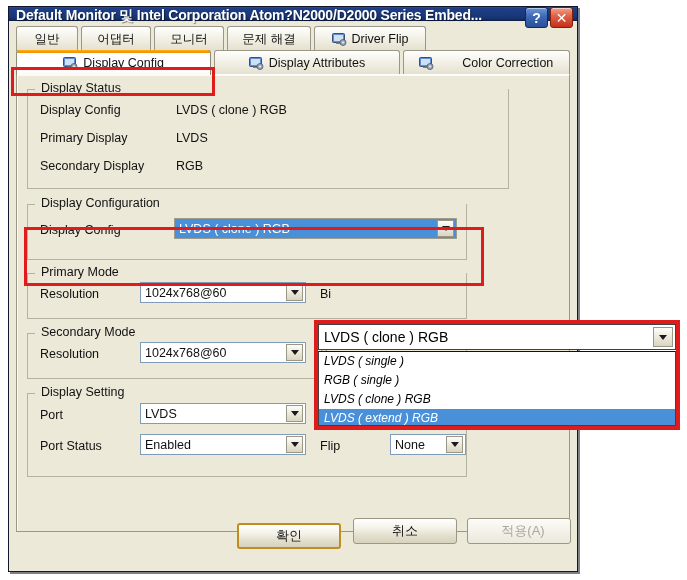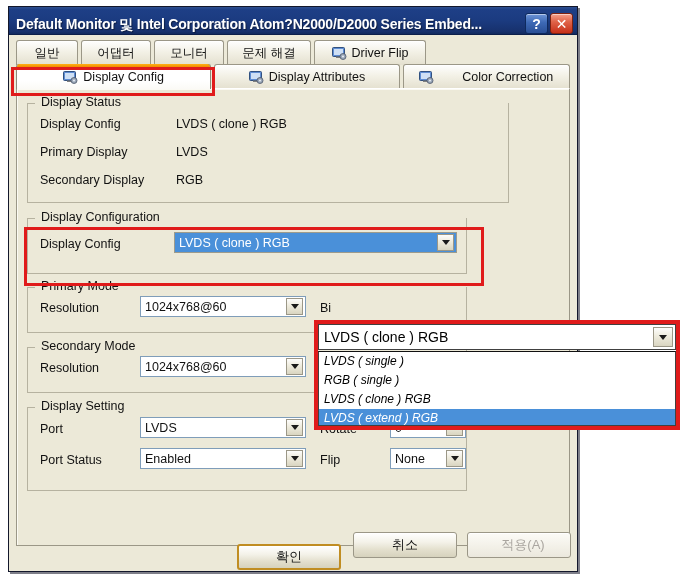--- a/index.html
+++ b/index.html
@@ -13,23 +13,23 @@
   #root { position: relative; width: 687px; height: 580px; background:#fff; }
 
   
   .window {
     position: absolute; left: 8px; top: 6px; width: 570px; height: 566px;
     background: #ece9d8;
     border: 1px solid #13172b;
     box-shadow: 2px 2px 0 rgba(20,22,40,.55);
   }
   .titlebar {
-    height: 28px;
+    height: 14px;
     background: linear-gradient(180deg,#2e4f8f 0%,#1e3f86 10%,#1b3b80 50%,#17316d 90%,#112a5e 100%);
-    display: flex; align-items: flex-end; padding: 0 4px 0 7px;
+    display: flex; align-items: flex-start; padding: 0 4px 0 7px;
     border-bottom: 1px solid #0c1f4b;
   }
   .title-text {
     color: #ffffff; font-size: 14px; font-weight: bold;
     letter-spacing: -0.2px; white-space: nowrap; overflow: hidden;
     flex: 1; text-shadow: 1px 1px 1px rgba(0,0,0,.45);
   }
   .tbtn {
     width: 23px; height: 21px; margin-left: 2px;
     border: 1px solid #0e2a5e; border-radius: 3px;
@@ -315,21 +315,21 @@
           <div class="combo" style="left:362px; top:41px; width:76px;">
             <span class="ctext">None</span>
             <span class="cbtn">
                 <i class="arrow"></i>
               </span>
           </div>
         </div>
       </div>
 
       <div class="btnrow">
-        <div class="btn default" style="left:228px; top:12px;">확인</div>
+        <div class="btn default" style="left:228px; top:5px;">확인</div>
         <div class="btn" style="left:344px; top:0;">취소</div>
         <div class="btn disabled" style="left:458px; top:0;padding-left:8px;">적용(A)</div>
       </div>
 
     </div>
   </div>
 
   <div class="annot" style="left:11px; top:67px; width:204px; height:29px;"></div>
 
   <div class="annot" style="left:24px; top:227px; width:460px; height:59px;"></div>

